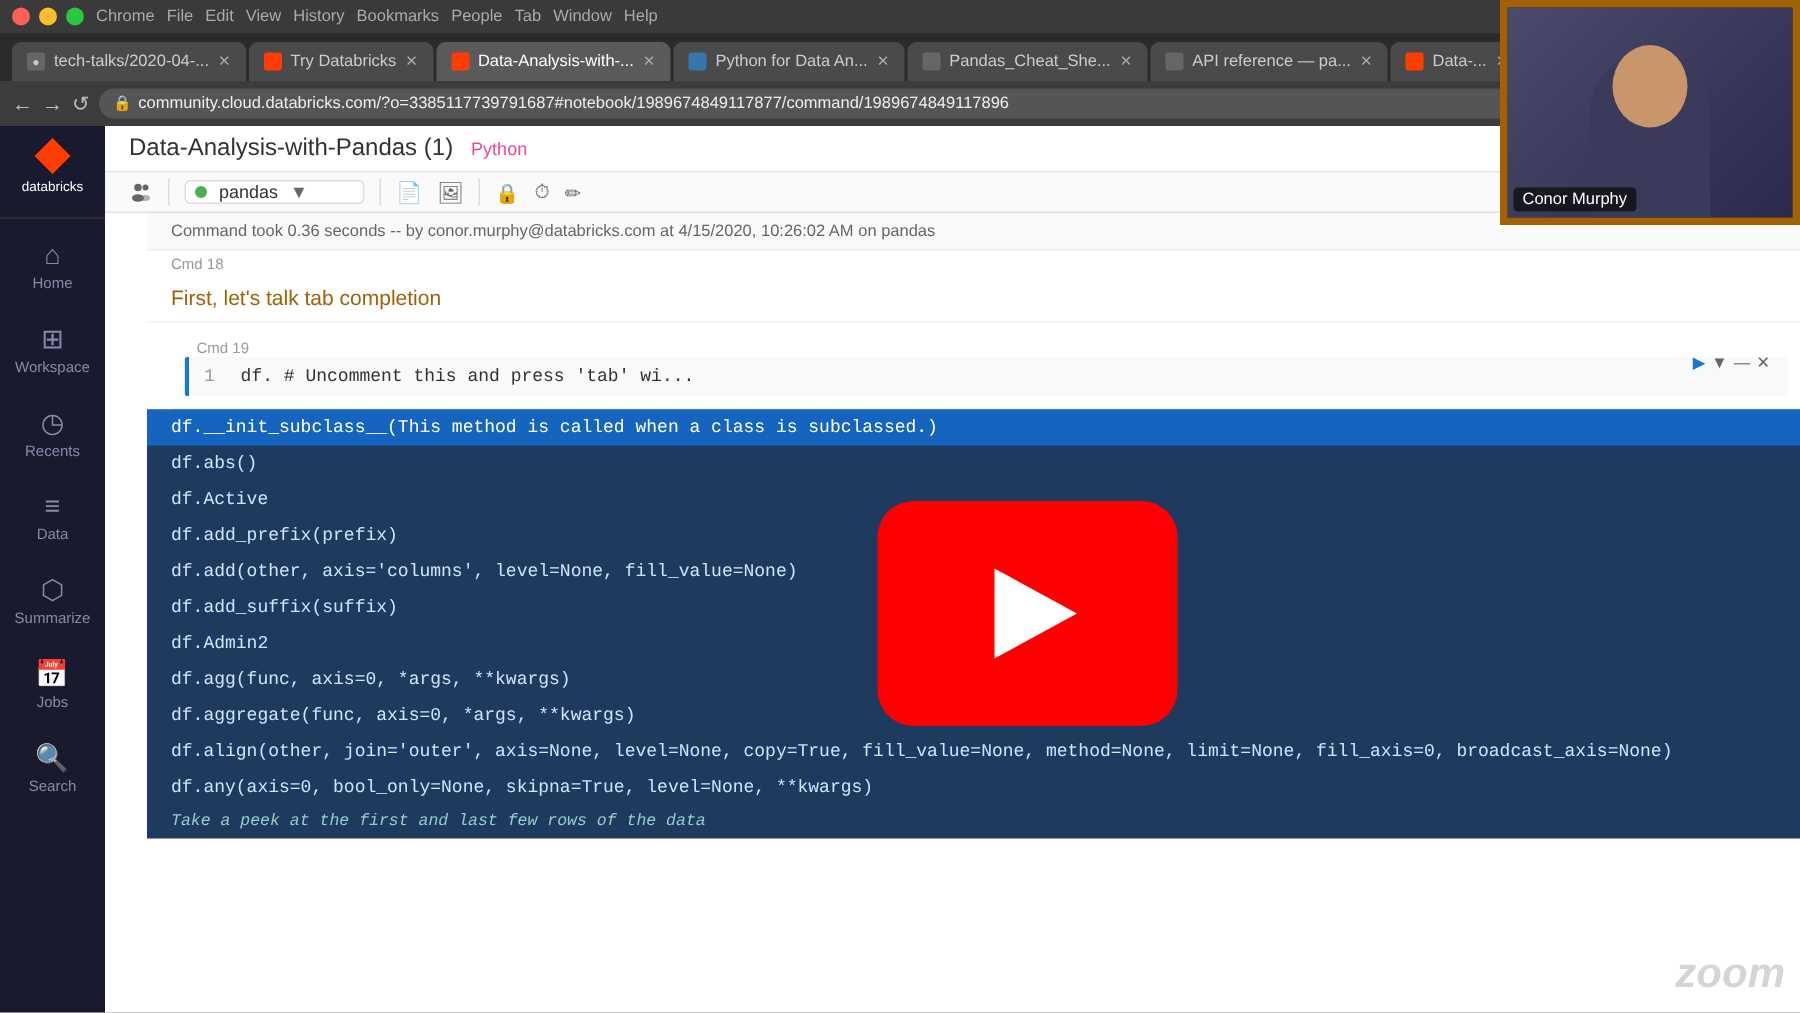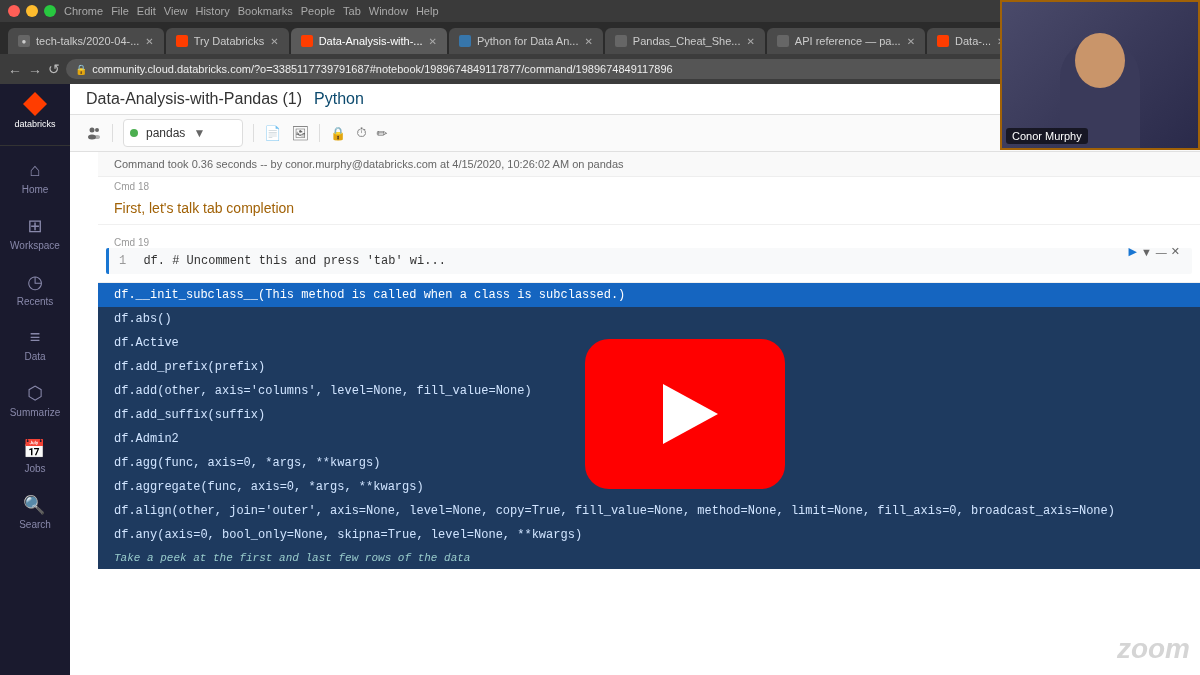--- a/index.html
+++ b/index.html
@@ -154,37 +154,37 @@
       align-items: center;
       gap: 12px;
       background: #fff;
     }
     .notebook-title {
       font-size: 16px;
       font-weight: 500;
       color: #333;
     }
     .notebook-lang {
-      font-size: 16px;
-      color: #0c4a6e;
+      font-size: 12px;
+      color: #ec4899;
     }
     .header-spacer { flex: 1; }
     .header-icons { display: flex; gap: 10px; align-items: center; color: #666; font-size: 14px; }
 
     
     .notebook-toolbar {
       padding: 4px 16px;
       border-bottom: 1px solid #e0e0e0;
       display: flex;
       align-items: center;
       gap: 10px;
       background: #fafafa;
     }
     .cluster-select {
-      height: 28px;
+      height: 16px;
       border: 1px solid #ddd;
       border-radius: 4px;
       background: #fff;
       padding: 0 20px 0 6px;
       font-size: 12px;
       color: #333;
       appearance: none;
       cursor: pointer;
       display: flex;
       align-items: center;
@@ -296,21 +296,21 @@
     }
 
     
     .presenter-video {
       position: absolute;
       top: 0;
       right: 0;
       width: 200px;
       height: 150px;
       background: #2a2a2a;
-      border: 2px solid #a16207;
+      border: 5px solid #a16207;
       display: flex;
       flex-direction: column;
       align-items: flex-end;
       justify-content: flex-end;
       overflow: hidden;
       z-index: 20;
     }
     .presenter-bg {
       width: 100%;
       height: 100%;
@@ -530,21 +530,21 @@
       </div>
 
 
       <div class="cell">
         <div class="cell-label">Cmd 18</div>
         <div class="cell-content">
           <div class="markdown-text">First, let's talk tab completion</div>
         </div>
       </div>
 
-      <div class="cell" style="padding: 8px 0; position:relative;">
+      <div class="cell" style="padding: 8px 0; position:relative;margin-left:17px;">
         <div class="cell-label">Cmd 19</div>
         <div class="code-cell">
           <span class="line-number">1</span>
           <span>df. # Uncomment this and press 'tab' wi...</span>
         </div>
         <div style="position:absolute; right:20px; top:20px; display:flex; gap:4px;">
           <button style="background:none;border:none;color:#1976d2;font-size:11px;cursor:pointer;">▶</button>
           <button style="background:none;border:none;color:#666;font-size:11px;cursor:pointer;">▼</button>
           <button style="background:none;border:none;color:#666;font-size:11px;cursor:pointer;">—</button>
           <button style="background:none;border:none;color:#666;font-size:11px;cursor:pointer;">✕</button>

